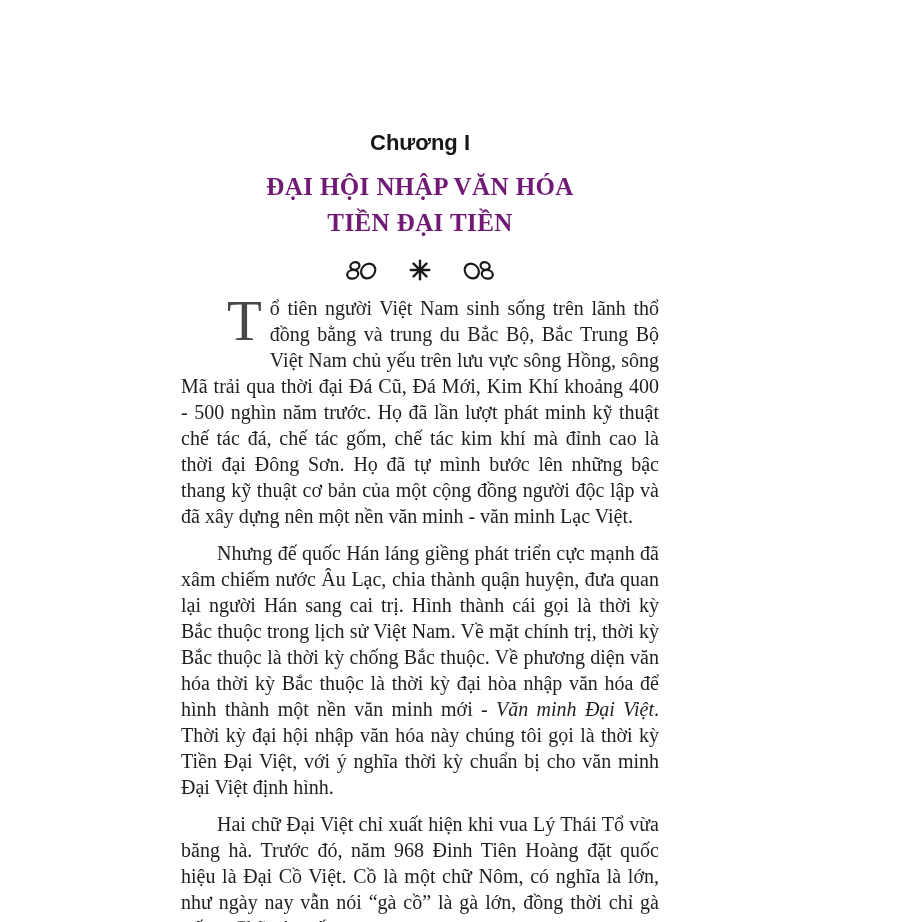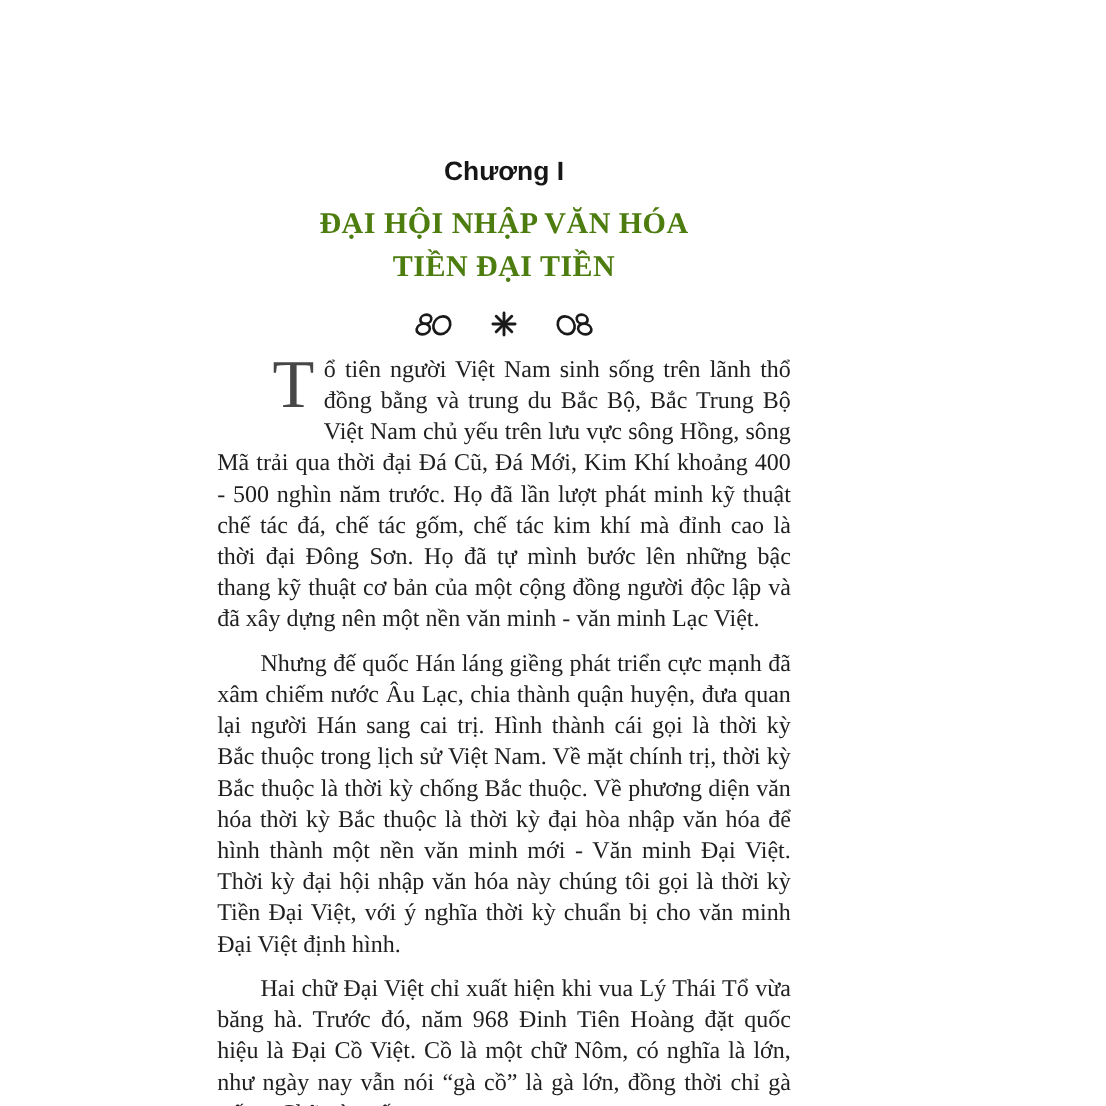--- a/index.html
+++ b/index.html
@@ -30,21 +30,21 @@
     color: #161616;
   }
   .book-title {
     margin: 4px;
     text-align: center;
     font-family: "Liberation Serif", "DejaVu Serif", serif;
     font-weight: bold;
     font-size: 25px;
     line-height: 36px;
     letter-spacing: 0.4px;
-    color: #4d7c0f;
+    color: #701a75;
   }
   .ornament-row {
     display: flex;
     justify-content: center;
     align-items: center;
     gap: 30px;
     height: 26px;
     margin: 16px 0 12px 0;
   }
   .orn { display: block; }
@@ -63,21 +63,21 @@
   }
   .dropcap {
     float: left;
     height: 50px;
     margin: 3px 8px 0 46px;
     font-family: "Liberation Serif", "DejaVu Serif", serif;
     font-size: 57px;
     line-height: 46px;
     color: #474747;
   }
-  .seg-italic { }
+  .seg-italic { font-style: italic; }
 </style>
 </head>
 <body>
 
 <div class="page">
   <div class="content">
 
     <h2 class="chapter-label">Chương I</h2>
 
     <h1 class="book-title">

